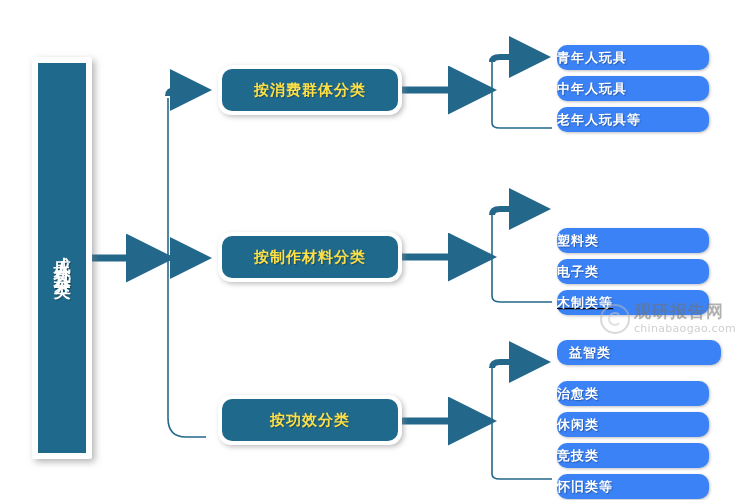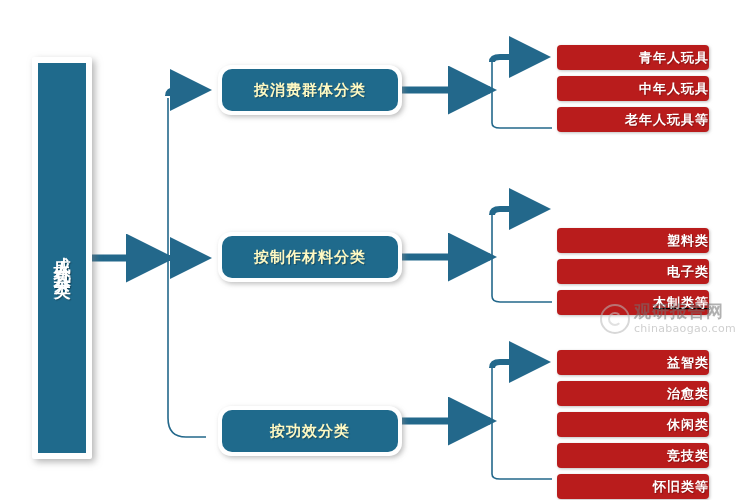--- a/index.html
+++ b/index.html
@@ -66,39 +66,39 @@
   .cat-node-inner {
     width: 100%;
     height: 100%;
     background: #1F6A8C;
     border-radius: 10px;
     display: flex;
     align-items: center;
     justify-content: center;
   }
   .cat-label {
-    color: #fef9c3;
+    color: #fde047;
     font-size: 15px;
     font-weight: bold;
     letter-spacing: 1px;
     text-shadow: 1px 1px 1px rgba(0,0,0,0.30);
   }
 
   
   .leaf-node {
     position: absolute;
     left: 557px;
     width: 152px;
     height: 25px;
-    background: #b91c1c;
-    border-radius: 4px;
+    background: #3b82f6;
+    border-radius: 10px;
     box-shadow: 1px 1px 3px rgba(150,150,150,0.6);
     display: flex;
     align-items: center;
-    justify-content: flex-end;
+    justify-content: flex-start;
   }
   .leaf-label {
     color: #ffffff;
     font-size: 13px;
     font-weight: bold;
     letter-spacing: 1px;
     text-shadow: 1px 1px 1px rgba(0,0,0,0.28);
   }
 
   
@@ -219,21 +219,21 @@
       <span class="cat-label">按消费群体分类</span>
     </div>
   </div>
 
   <div class="cat-node" style="top:232px;">
     <div class="cat-node-inner">
       <span class="cat-label">按制作材料分类</span>
     </div>
   </div>
 
-  <div class="cat-node" style="top:406px;font-family:Liberation Serif, serif;">
+  <div class="cat-node" style="top:395px;font-family:Liberation Serif, serif;">
     <div class="cat-node-inner">
       <span class="cat-label">按功效分类</span>
     </div>
   </div>
 
   <div class="leaf-node" style="top:45px;">
     <span class="leaf-label">青年人玩具</span>
   </div>
   <div class="leaf-node" style="top:76px;">
     <span class="leaf-label">中年人玩具</span>
@@ -245,21 +245,21 @@
   <div class="leaf-node" style="top:228px;">
     <span class="leaf-label">塑料类</span>
   </div>
   <div class="leaf-node" style="top:259px;">
     <span class="leaf-label">电子类</span>
   </div>
   <div class="leaf-node" style="top:290px;text-decoration:underline;">
     <span class="leaf-label">木制类等</span>
   </div>
 
-  <div class="leaf-node" style="top:350px;">
+  <div class="leaf-node" style="top:340px;padding-left:12px;">
     <span class="leaf-label">益智类</span>
   </div>
   <div class="leaf-node" style="top:381px;">
     <span class="leaf-label">治愈类</span>
   </div>
   <div class="leaf-node" style="top:412px;">
     <span class="leaf-label">休闲类</span>
   </div>
   <div class="leaf-node" style="top:443px;">
     <span class="leaf-label">竞技类</span>

